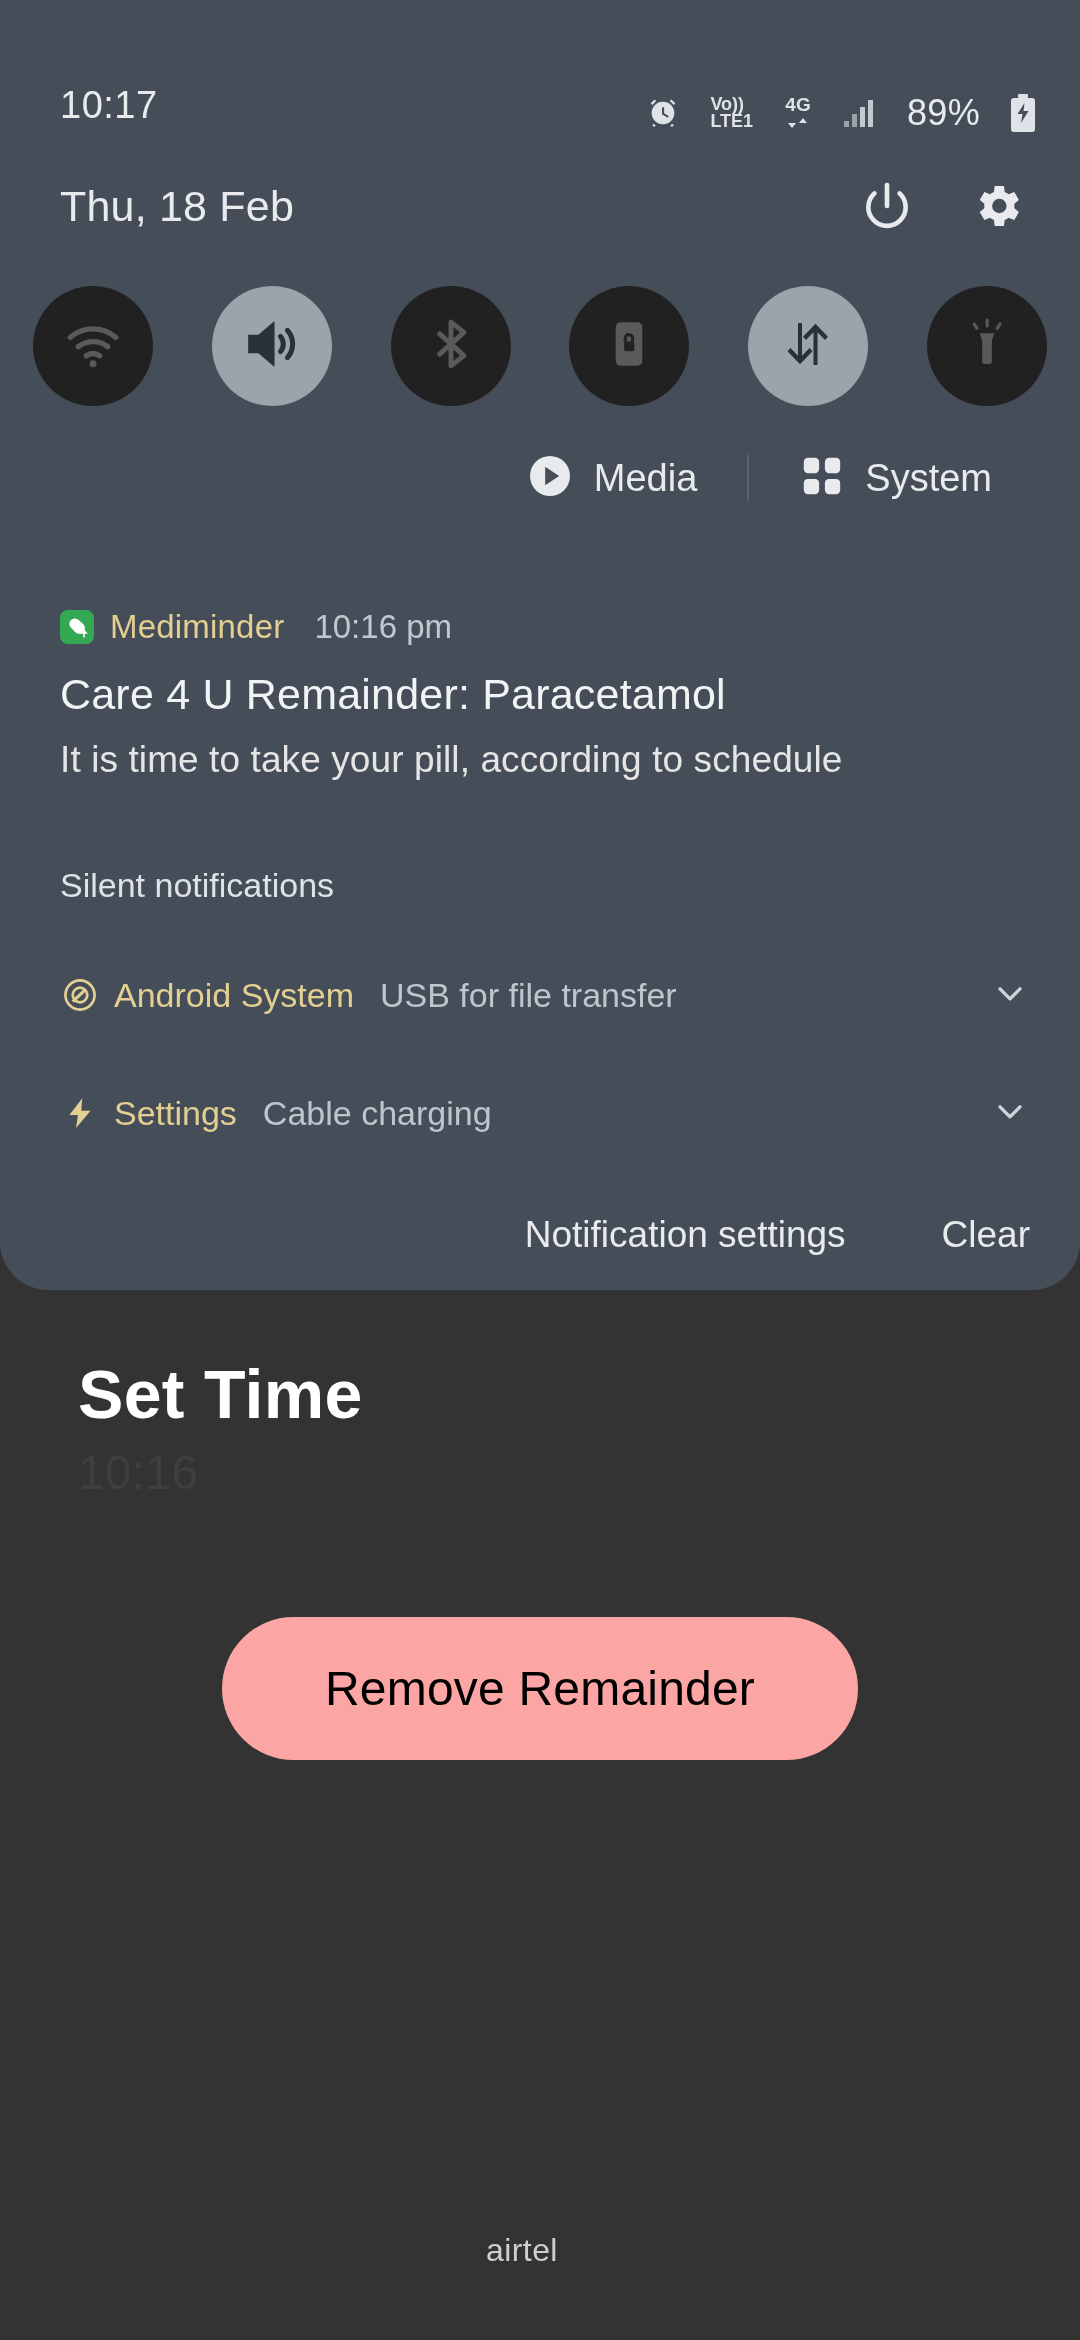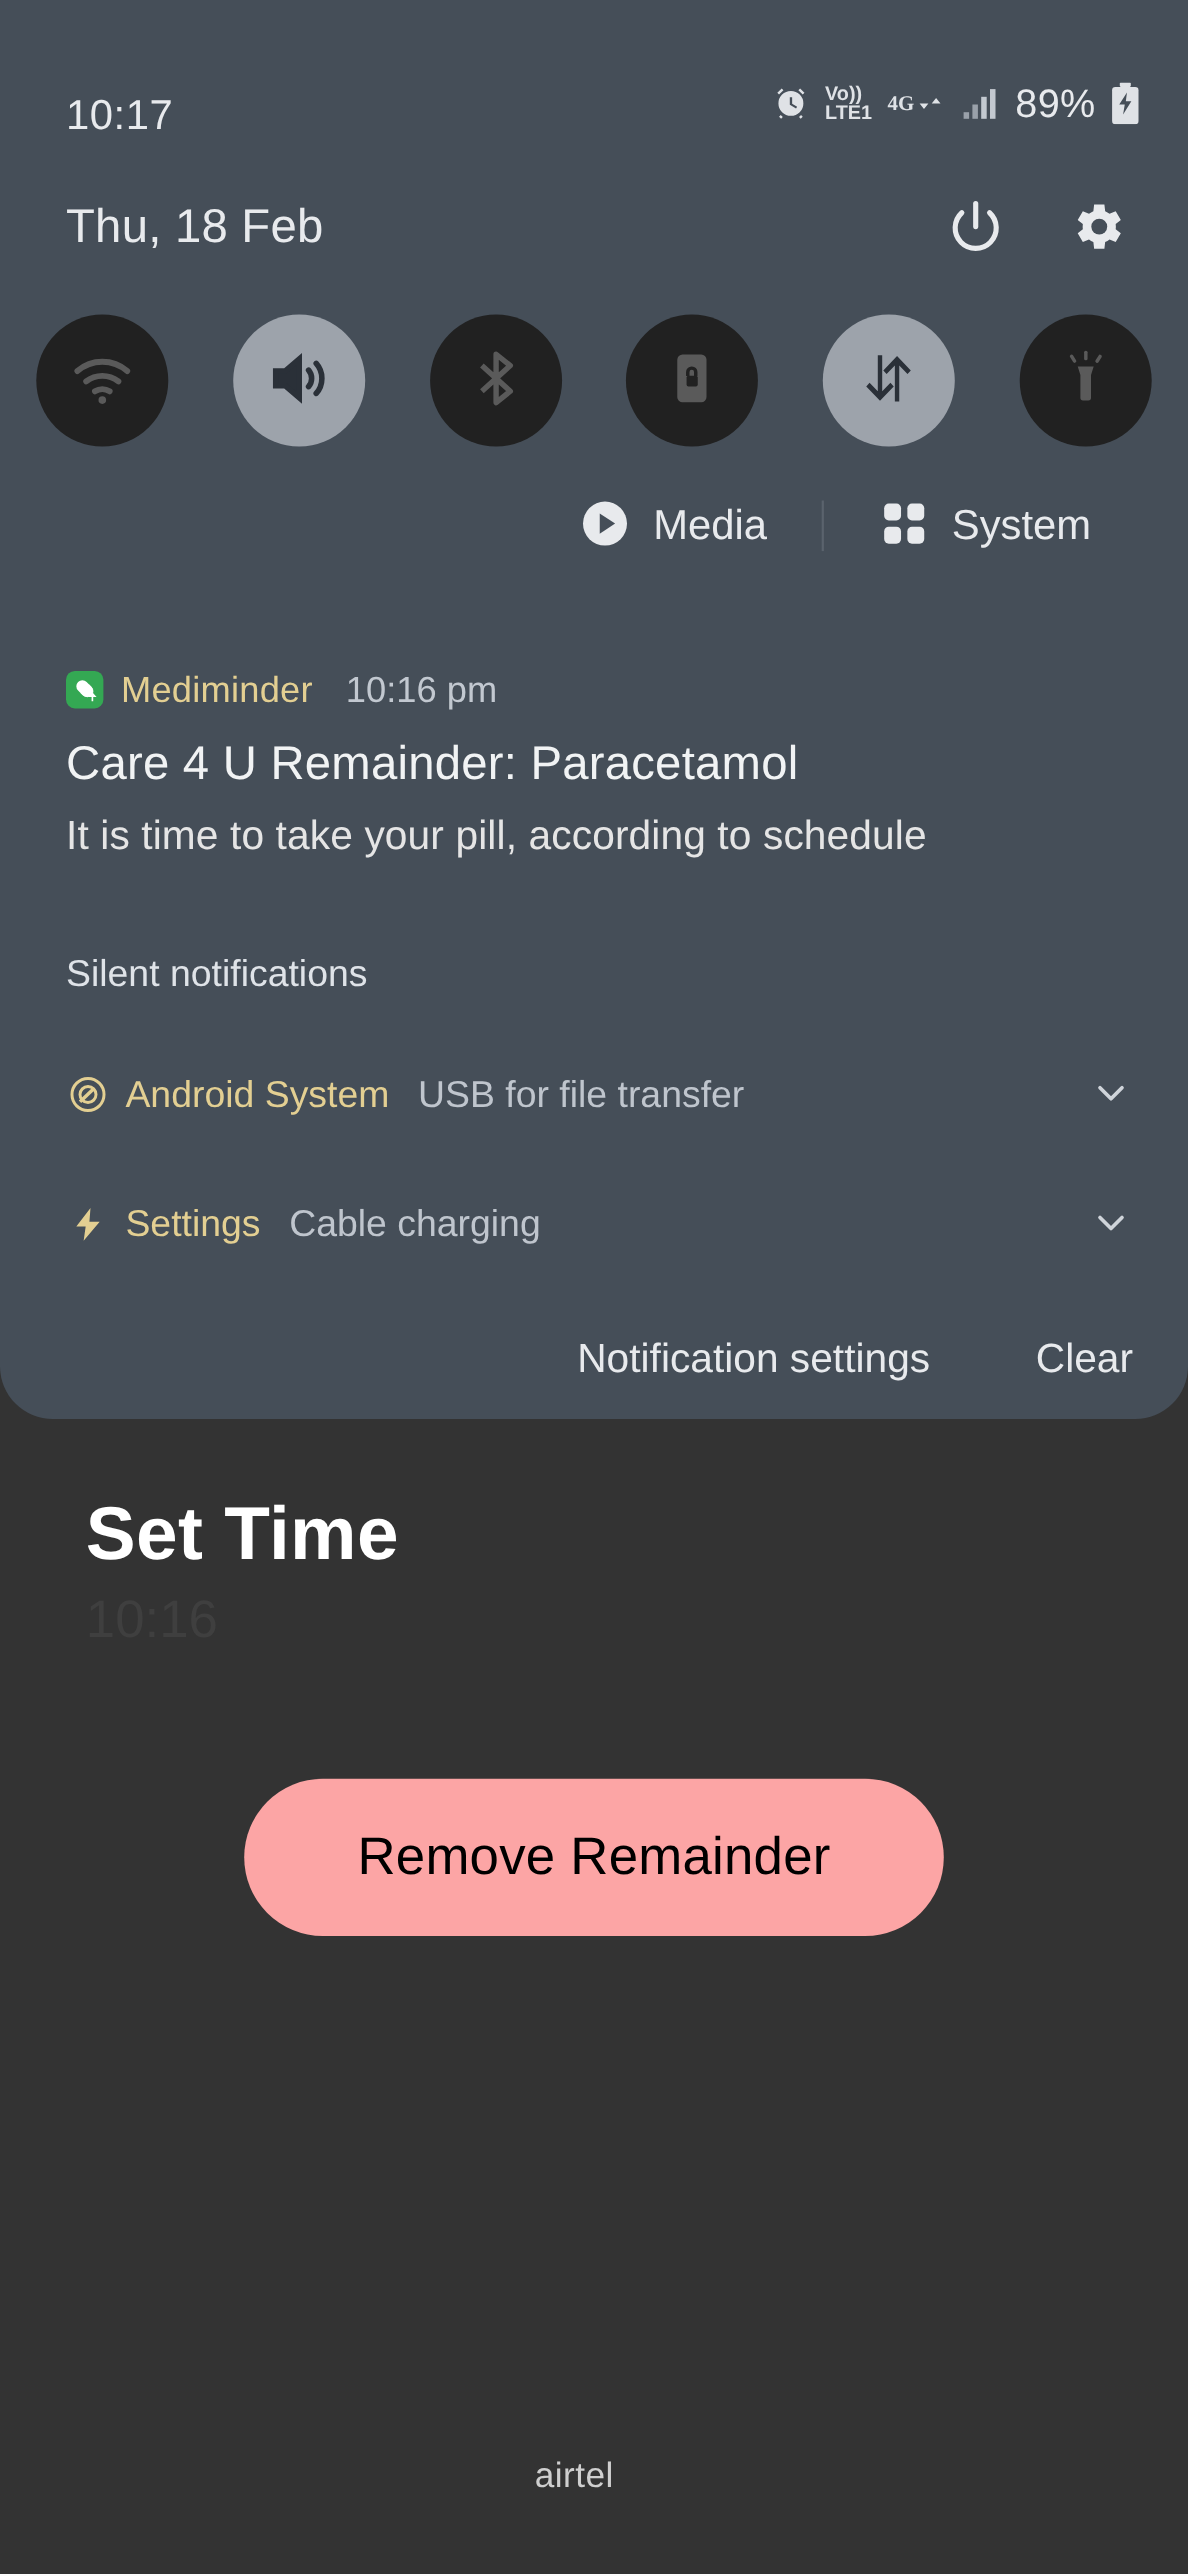--- a/index.html
+++ b/index.html
@@ -51,28 +51,28 @@
 
   
   #statusbar {
     position:absolute; left:0; top:0; width:1080px; height:130px;
   }
   #status-clock {
     position:absolute; left:60px; top:84px;
     font-size:38px; color:#e8eaed; letter-spacing:.5px;
   }
   #status-icons {
-    position:absolute; right:44px; top:73px;
-    display:flex; align-items:center; gap:14px;
+    position:absolute; right:44px; top:92px;
+    display:flex; align-items:center; gap:30px;
   }
   .si { display:flex; align-items:center; color:#dfe2e6; }
   .volte { display:flex; flex-direction:column; line-height:.95;
            font-size:18px; color:#dfe2e6; font-weight:bold; }
-  .netgrp { display:flex; flex-direction:row; align-items:center;
-            line-height:1; font-size:19px; color:#dfe2e6; font-weight:bold;font-family:Liberation Serif, serif; }
+  .netgrp { display:flex; flex-direction:column; align-items:center;
+            line-height:1; font-size:19px; color:#dfe2e6; font-weight:bold; }
   #battery-pct { font-size:36px; color:#e8eaed; letter-spacing:.3px; }
 
   
   #date-row {
     position:absolute; left:0; top:170px; width:1065px; height:90px;
   }
   #date-text {
     position:absolute; left:60px; top:12px;
     font-size:43px; color:#e8eaed; letter-spacing:.2px;
   }

